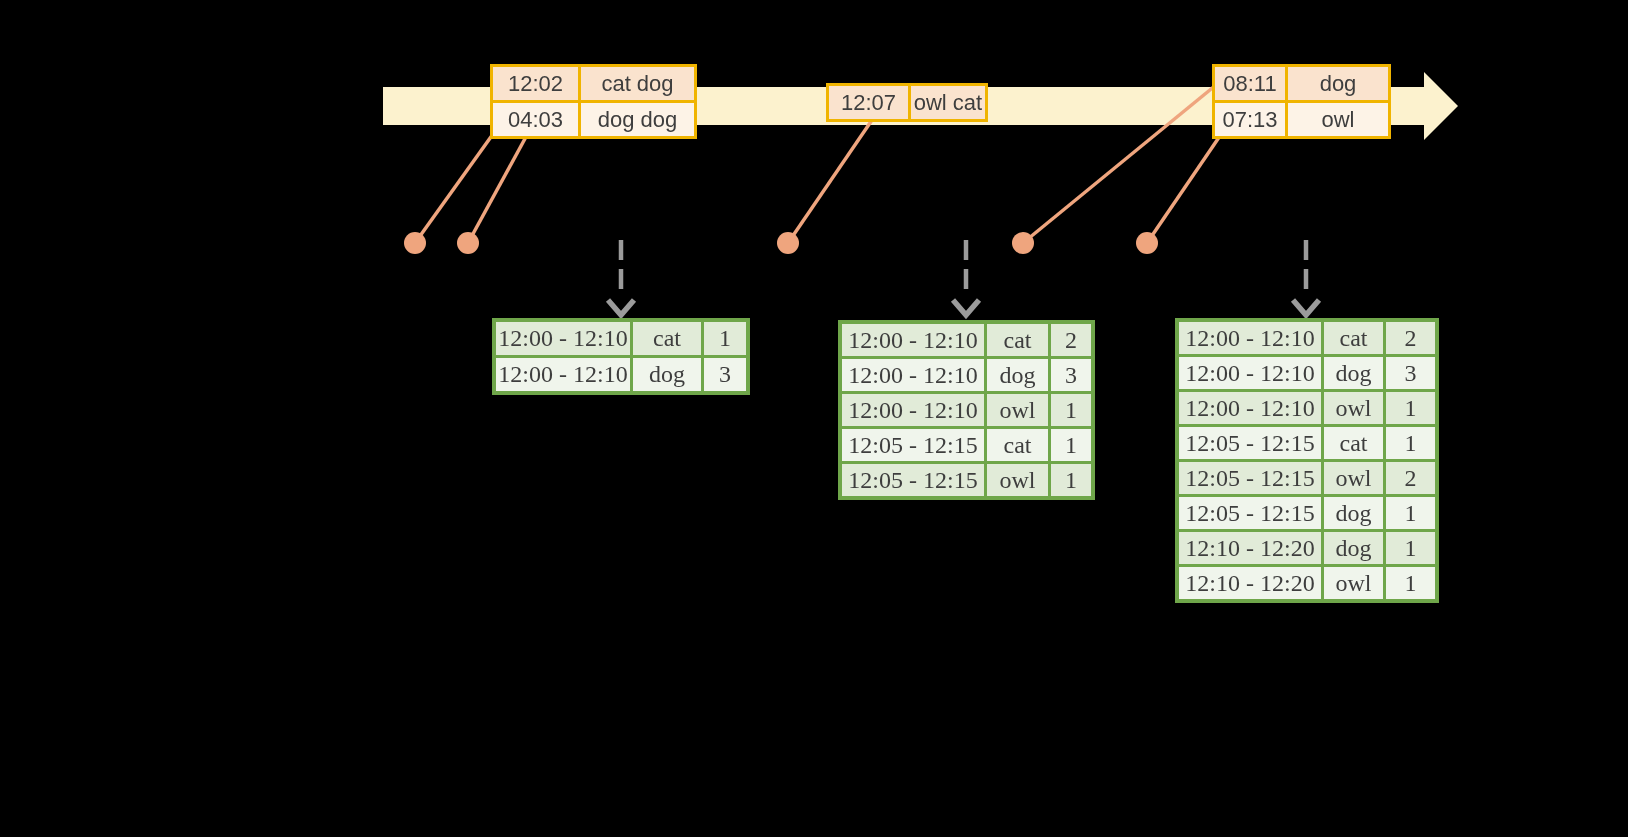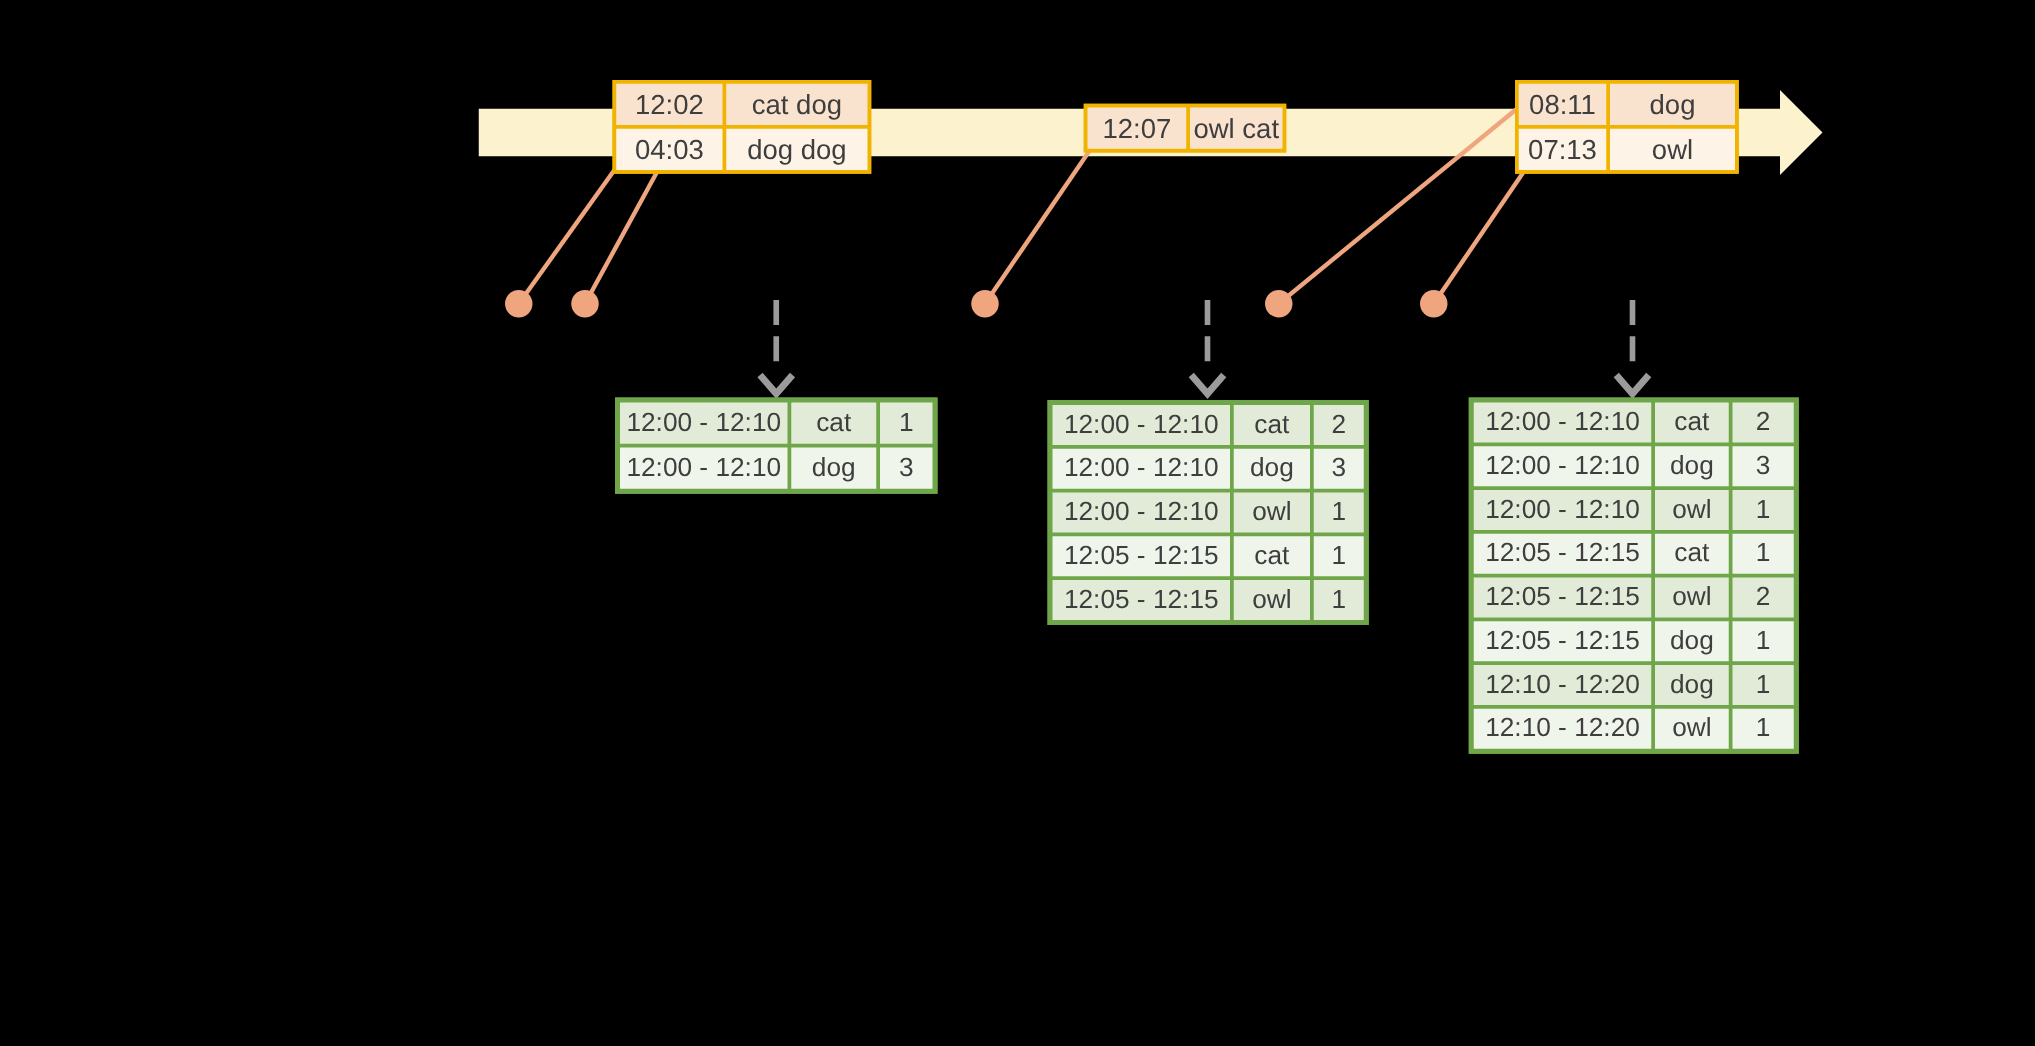--- a/index.html
+++ b/index.html
@@ -22,21 +22,21 @@
   
   .etable{position:absolute;display:grid;grid-gap:3px;background:var(--event-border,#F0B400);
           border:3px solid var(--event-border,#F0B400);z-index:3;}
   .ecell{display:flex;align-items:center;justify-content:center;height:33px;font-size:22px;}
   .fill-a{background:var(--event-row-fill-dark,#FAE3CE);}
   .fill-b{background:var(--event-row-fill-light,#FDF3E7);}
 
   
   .rtable{position:absolute;display:grid;grid-gap:3px;background:var(--result-border,#6FA64A);
           border:4px solid var(--result-border,#6FA64A);z-index:3;}
-  .rcell{display:flex;align-items:center;justify-content:center;font-size:21px;}
+  .rcell{display:flex;align-items:center;justify-content:center;font-size:24px;font-family:Liberation Serif, serif;}
   .h33{height:33px;} .h32{height:32px;}
   .ga{background:var(--result-row-fill-dark,#E1EBD8);}
   .gb{background:var(--result-row-fill-light,#F0F5EC);}
 </style>
 </head>
 <body>
 
 <div class="stage">
 
   <div class="tbar"></div>
@@ -69,21 +69,21 @@
     </g>
   </svg>
 
   <div class="etable" style="left:490px;top:64px;grid-template-columns:85px 113px;">
     <div class="ecell fill-a">12:02</div>
     <div class="ecell fill-a">cat dog</div>
     <div class="ecell fill-b">04:03</div>
     <div class="ecell fill-b">dog dog</div>
   </div>
 
-  <div class="etable" style="left:867px;top:83px;grid-template-columns:79px 74px;">
+  <div class="etable" style="left:826px;top:83px;grid-template-columns:79px 74px;">
     <div class="ecell fill-a">12:07</div>
     <div class="ecell fill-a">owl cat</div>
   </div>
 
   <div class="etable" style="left:1212px;top:64px;grid-template-columns:70px 100px;">
     <div class="ecell fill-a">08:11</div>
     <div class="ecell fill-a">dog</div>
     <div class="ecell fill-b">07:13</div>
     <div class="ecell fill-b">owl</div>
   </div>

